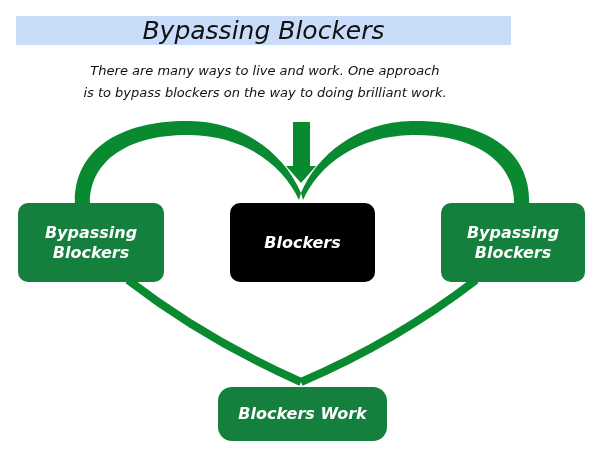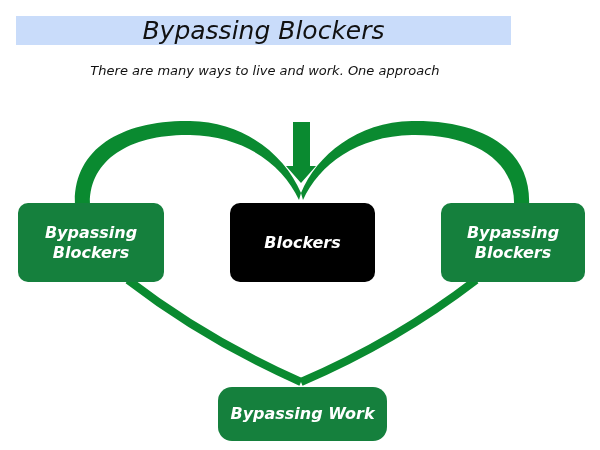--- a/index.html
+++ b/index.html
@@ -35,20 +35,21 @@
   </style>
 </head>
 <body>
 
 <div class="title-bar">
   <span>Bypassing Blockers</span>
 </div>
 
 <div class="subtitle">
   <div>There are many ways to live and work. One approach</div>
+  <div>is to bypass blockers on the way to doing brilliant work.</div>
 </div>
 
 <svg class="diagram" width="600" height="450">
 
   <path fill="#0a8a30" d="M75,206 C72,150 120,120 190,121 C245,122 285,155 301,193
            L299,200 C283,165 245,136 190,135 C130,134 88,160 90,206 Z"></path>
 
   <path fill="#0a8a30" d="M529,206 C532,150 484,120 412,121 C357,122 317,155 301,193
            L303,200 C319,165 357,136 412,135 C472,134 516,160 514,206 Z"></path>
 
@@ -71,14 +72,14 @@
 </div>
 
 <div class="box green" id="box-right">
   <div>
     <div>Bypassing</div>
     <div>Blockers</div>
   </div>
 </div>
 
 <div class="box green" id="box-bottom">
-  <span>Bypassing Work</span>
+  <span>Blockers Work</span>
 </div>
 
 </body></html>

